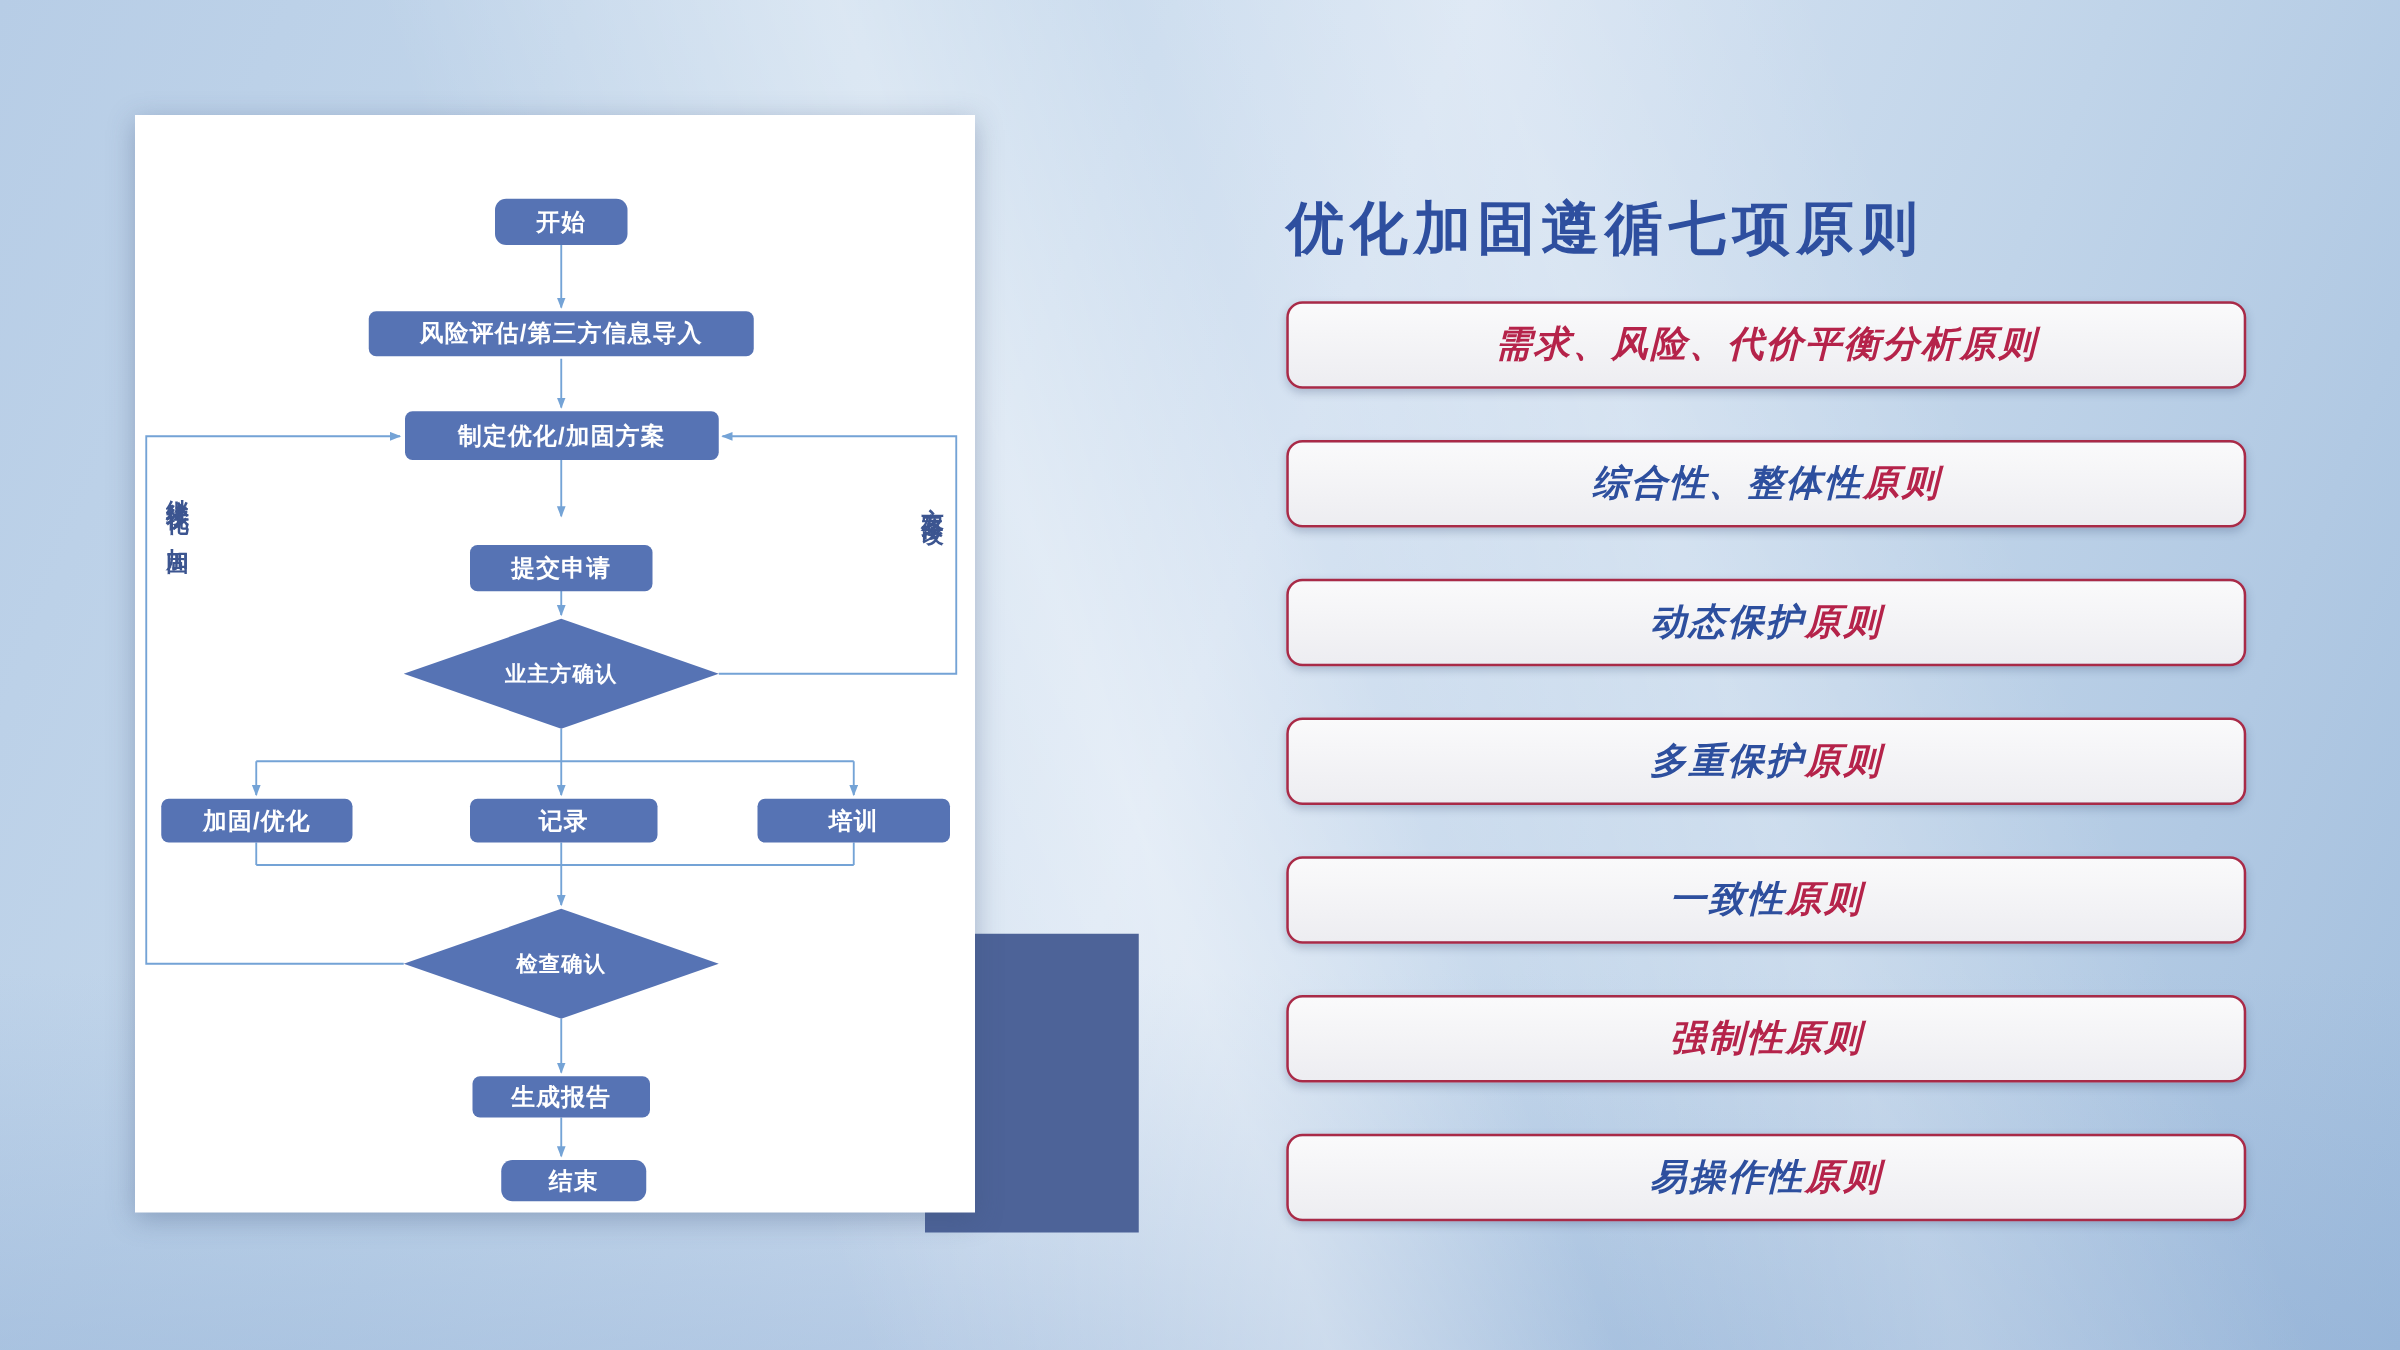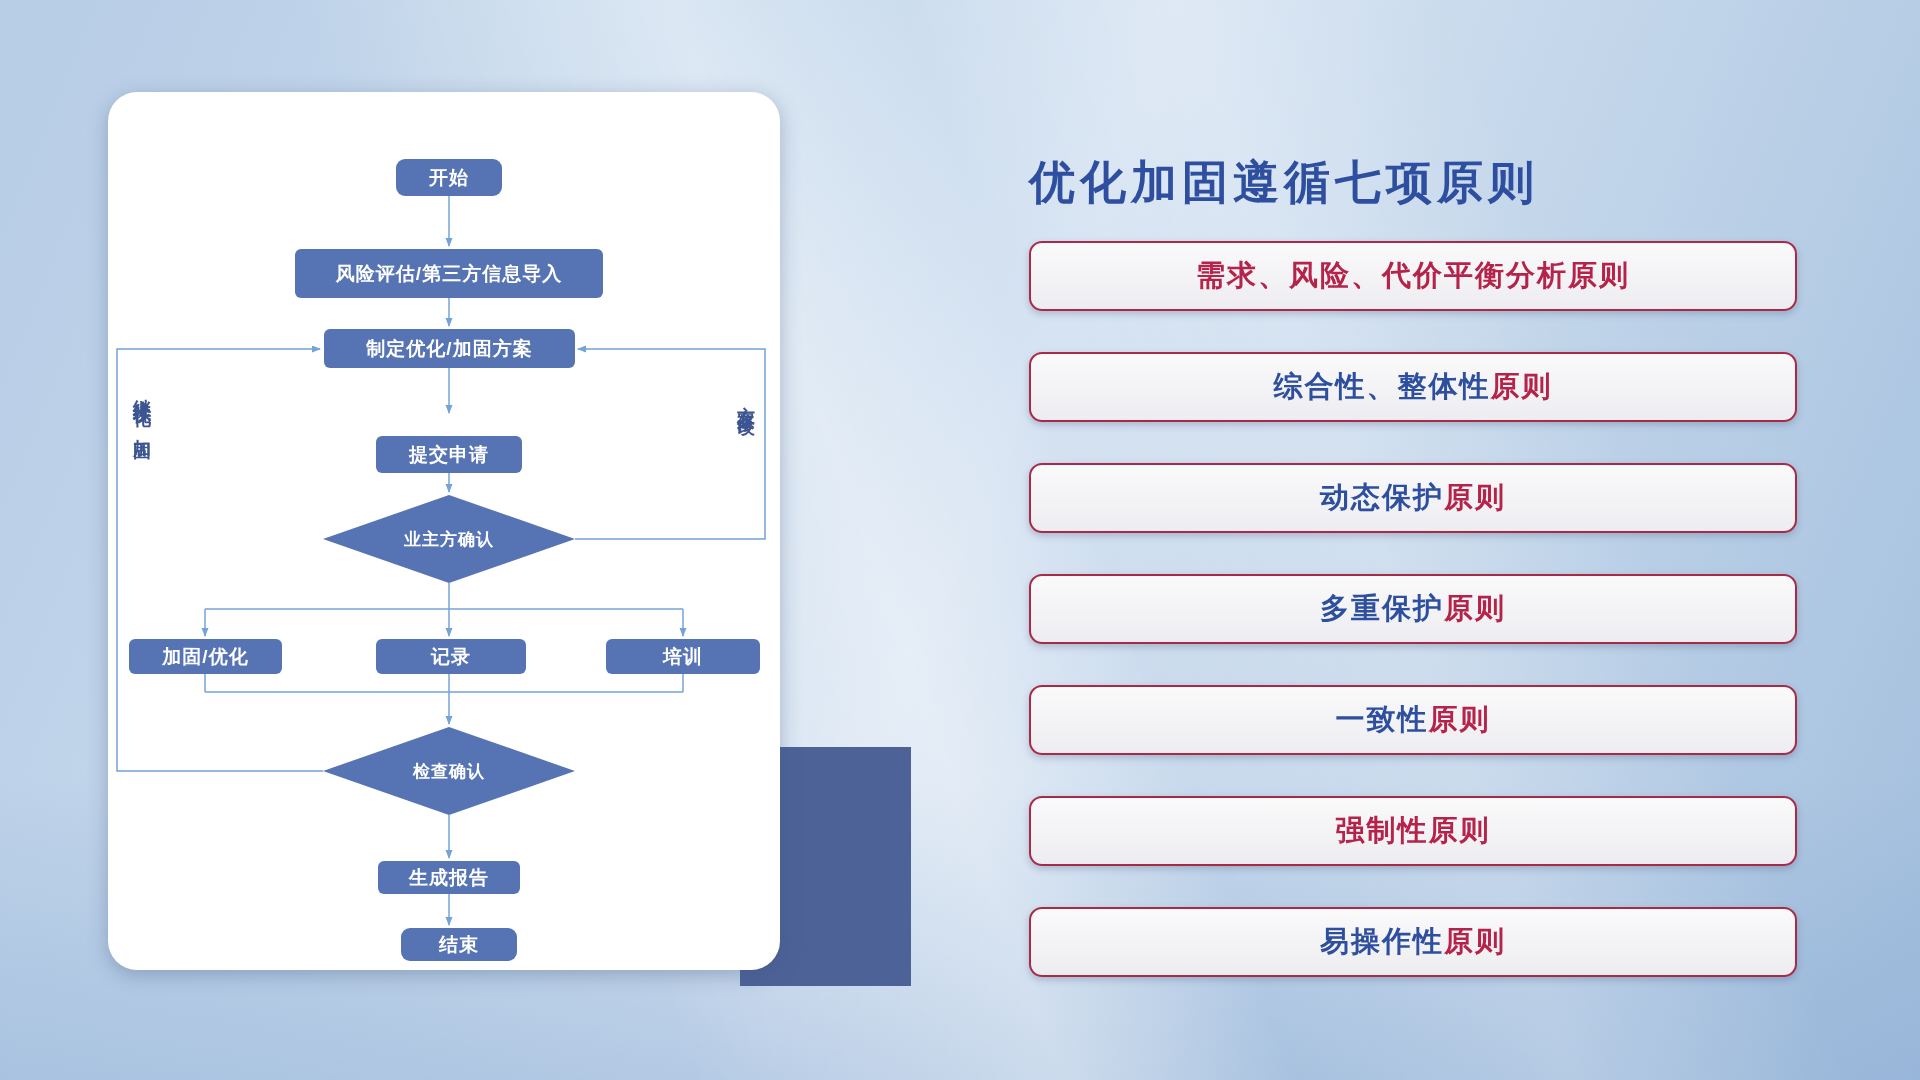--- a/index.html
+++ b/index.html
@@ -26,21 +26,20 @@
   }
   
   .card-shadow{
     position:absolute;left:740px;top:747px;width:171px;height:239px;
     background:var(--shadow-block);z-index:1;
   }
   .flow-card{
     position:absolute;left:108px;top:92px;width:672px;height:878px;
     background:#ffffff;z-index:2;
     box-shadow:0 5px 20px rgba(60,80,120,0.35);
-    border-radius:29px;
   }
   .flow-lines{position:absolute;inset:0;width:100%;height:100%;}
   .flow-lines path.conn{stroke:var(--connector);stroke-width:1.5;fill:none;}
   .flow-lines polygon.diamond{fill:var(--node-fill);}
   .arrow-tip{fill:var(--connector);}
   .fnode{
     position:absolute;background:var(--node-fill);color:#fff;font-weight:bold;
     display:flex;align-items:center;justify-content:center;
     border-radius:6px;font-size:19px;letter-spacing:1px;white-space:nowrap;
   }
@@ -63,21 +62,21 @@
   }
   .principles{
     position:absolute;left:1029px;top:241px;width:768px;z-index:2;
     display:flex;flex-direction:column;gap:41px;
   }
   .principle{
     height:70px;border:2px solid var(--principle-border);border-radius:13px;
     background:linear-gradient(180deg,#fafafb 0%,#ededf1 100%);
     display:flex;align-items:center;justify-content:center;
     font-size:29px;font-weight:bold;letter-spacing:2px;
-    box-shadow:0 3px 7px rgba(60,80,120,0.28);white-space:nowrap;
+    box-shadow:0 3px 7px rgba(60,80,120,0.28);white-space:nowrap;font-style:italic;
   }
   .seg-blue{color:var(--principle-blue);}
   .seg-red{color:var(--principle-red);}
 </style>
 </head>
 <body>
 
 <div class="bg-streaks"></div>
 
 <div class="card-shadow"></div>
@@ -106,21 +105,21 @@
     <path class="conn" d="M341,723 L341,766" marker-end="url(#arr)"></path>
     <path class="conn" d="M341,802 L341,833" marker-end="url(#arr)"></path>
     <path class="conn" d="M467,447 L657,447 L657,257 L470,257" marker-end="url(#arr)"></path>
     <path class="conn" d="M215,679 L9,679 L9,257 L212,257" marker-end="url(#arr)"></path>
     <polygon class="diamond" points="341,403 467,447 341,491 215,447"></polygon>
     <polygon class="diamond" points="341,635 467,679 341,723 215,679"></polygon>
   </svg>
 
   <div class="fnode pill" style="left:288px;top:67px;width:106px;height:37px;">开始</div>
 
-  <div class="fnode" style="left:187px;top:157px;width:308px;height:49px;text-align:center;">风险评估/第三方信息导入</div>
+  <div class="fnode" style="left:187px;top:157px;width:308px;height:36px;text-align:center;">风险评估/第三方信息导入</div>
 
   <div class="fnode" style="left:216px;top:237px;width:251px;height:39px;">制定优化/加固方案</div>
 
   <div class="fnode" style="left:268px;top:324px;width:146px;height:37px;margin-top:20px;">提交申请</div>
 
   <div class="dlabel" style="left:241px;top:430px;width:200px;height:34px;">业主方确认</div>
 
   <div class="fnode" style="left:21px;top:547px;width:153px;height:35px;">加固/优化</div>
 
   <div class="fnode" style="left:268px;top:547px;width:150px;height:35px;">记录</div>

